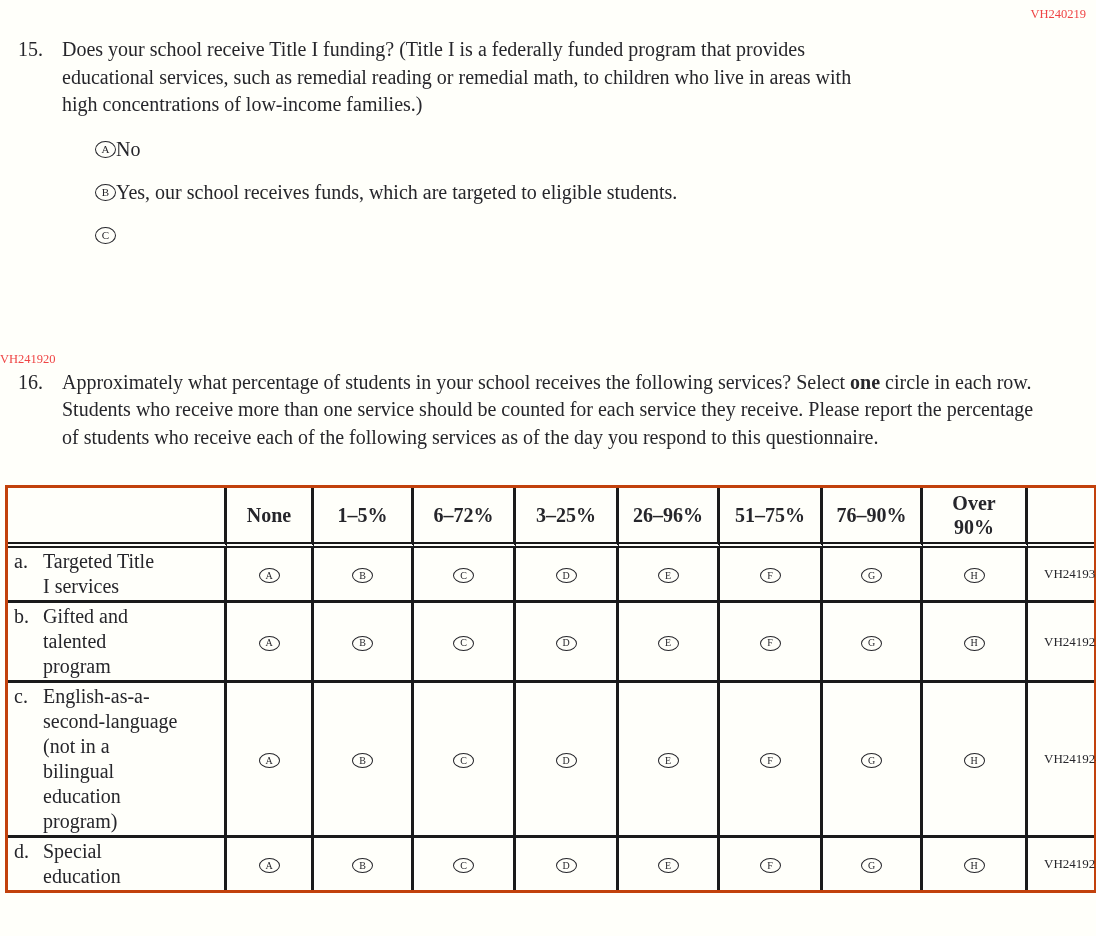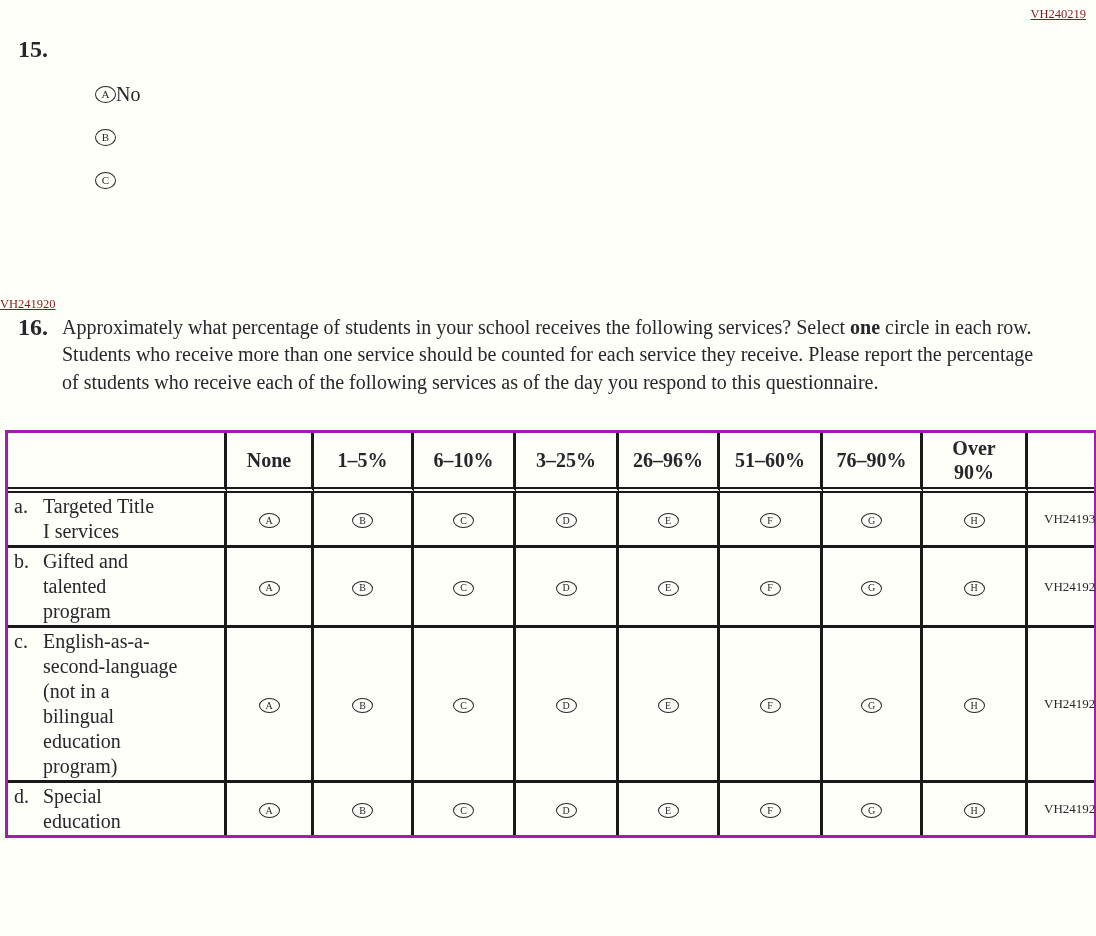--- a/index.html
+++ b/index.html
@@ -8,35 +8,34 @@
     position: relative;
     width: 1096px;
     height: 936px;
     background: #fffffa;
     color: #26262b;
     font-family: "Liberation Serif", "DejaVu Serif", serif;
     overflow: hidden;
   }
   .code-small {
     font-size: 12.5px;
-    color: #7f1d1d;
-    text-decoration: underline;
+    color: #ef4444;
   }
   .code-top-right {
     position: absolute;
     top: 7px;
     right: 10px;
   }
   .question {
     display: flex;
     margin-left: 18px;
   }
   .q-number {
-    font-weight: bold;
-    font-size: 24px;
+    font-weight: normal;
+    font-size: 20px;
     width: 44px;
     flex-shrink: 0;
     line-height: 27.5px;
   }
   .q-text {
     font-size: 20px;
     line-height: 27.5px;
   }
   #q15 { margin-top: 36px; }
   #q15 .q-text { max-width: 822px; }
@@ -69,21 +68,21 @@
   #q16 { margin-top: 2px; }
   #q16 .q-text { max-width: 985px; }
   .bold { font-weight: bold; }
 
   table#services-table {
     margin: 34px 0 0 5px;
     width: 1086px;
     table-layout: fixed;
     border-collapse: separate;
     border-spacing: 0;
-    border: 3px solid #a21caf;
+    border: 3px solid #c2410c;
   }
   #services-table th, #services-table td {
     border-right: 3px solid #1a1a1a;
   }
   #services-table th:last-child, #services-table td:last-child {
     border-right: none;
   }
   #services-table thead th {
     border-bottom: 6px double #1a1a1a;
     font-weight: bold;
@@ -138,29 +137,31 @@
   .h-c { height: 151px; }
   .h-d { height: 49px; }
 </style>
 </head>
 <body>
 
 <div class="code-small code-top-right">VH240219</div>
 
 <div class="question" id="q15">
   <div class="q-number">15.</div>
+  <div class="q-text">Does your school receive Title I funding? (Title I is a federally funded program that provides educational services, such as remedial reading or remedial math, to children who live in areas with high concentrations of low-income families.)</div>
 </div>
 
 <div class="options">
   <div class="option-row">
     <span class="bubble">A</span>
     <span class="option-label">No</span>
   </div>
   <div class="option-row">
     <span class="bubble">B</span>
+    <span class="option-label">Yes, our school receives funds, which are targeted to eligible students.</span>
   </div>
   <div class="option-row">
     <span class="bubble">C</span>
   </div>
 </div>
 
 <div class="code-small" id="q16-code">VH241920</div>
 
 <div class="question" id="q16">
   <div class="q-number">16.</div>
@@ -178,24 +179,24 @@
       <col style="width:103px">
       <col style="width:100px">
       <col style="width:105px">
       <col style="width:66px">
   </colgroup>
   <thead>
     <tr>
       <th></th>
       <th>None</th>
       <th>1–5%</th>
-      <th>6–10%</th>
+      <th>6–72%</th>
       <th>3–25%</th>
       <th>26–96%</th>
-      <th>51–60%</th>
+      <th>51–75%</th>
       <th>76–90%</th>
       <th>Over
 90%</th>
       <th></th>
     </tr>
   </thead>
   <tbody>
     <tr>
       <td class="label-cell h-a">
         <div class="label-flex">

